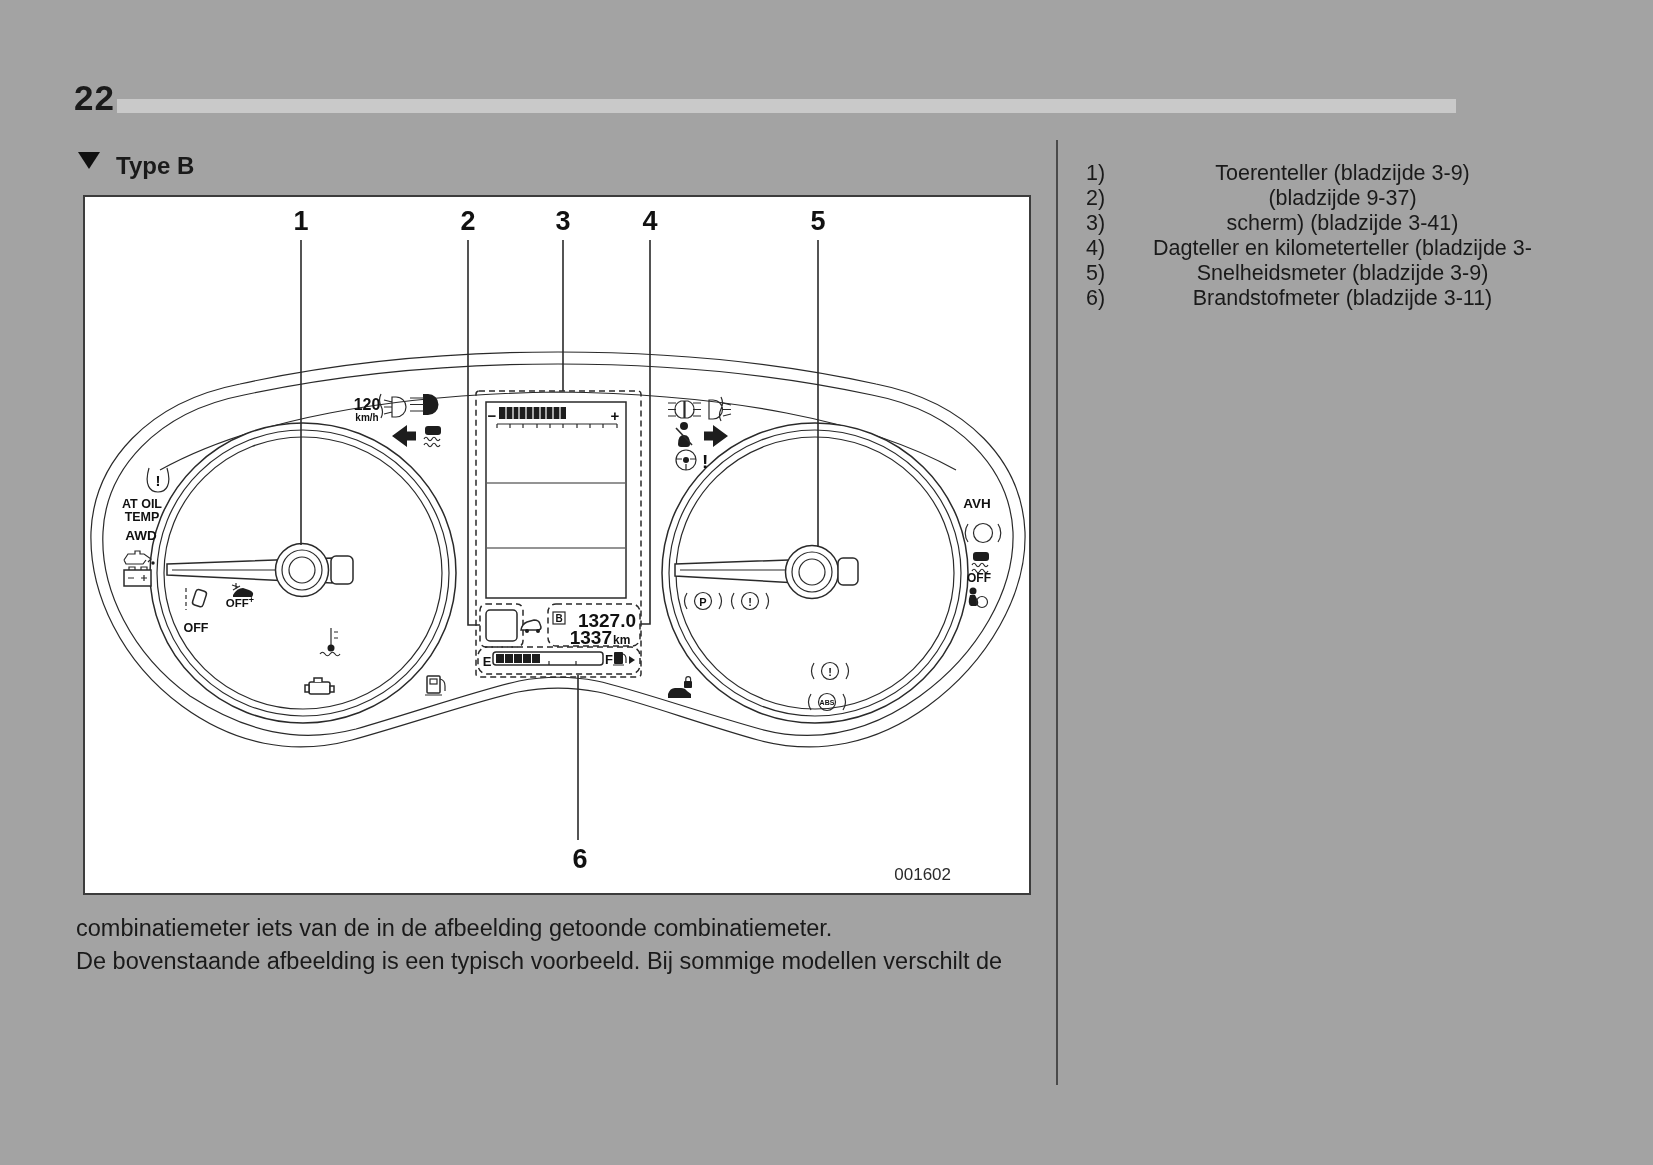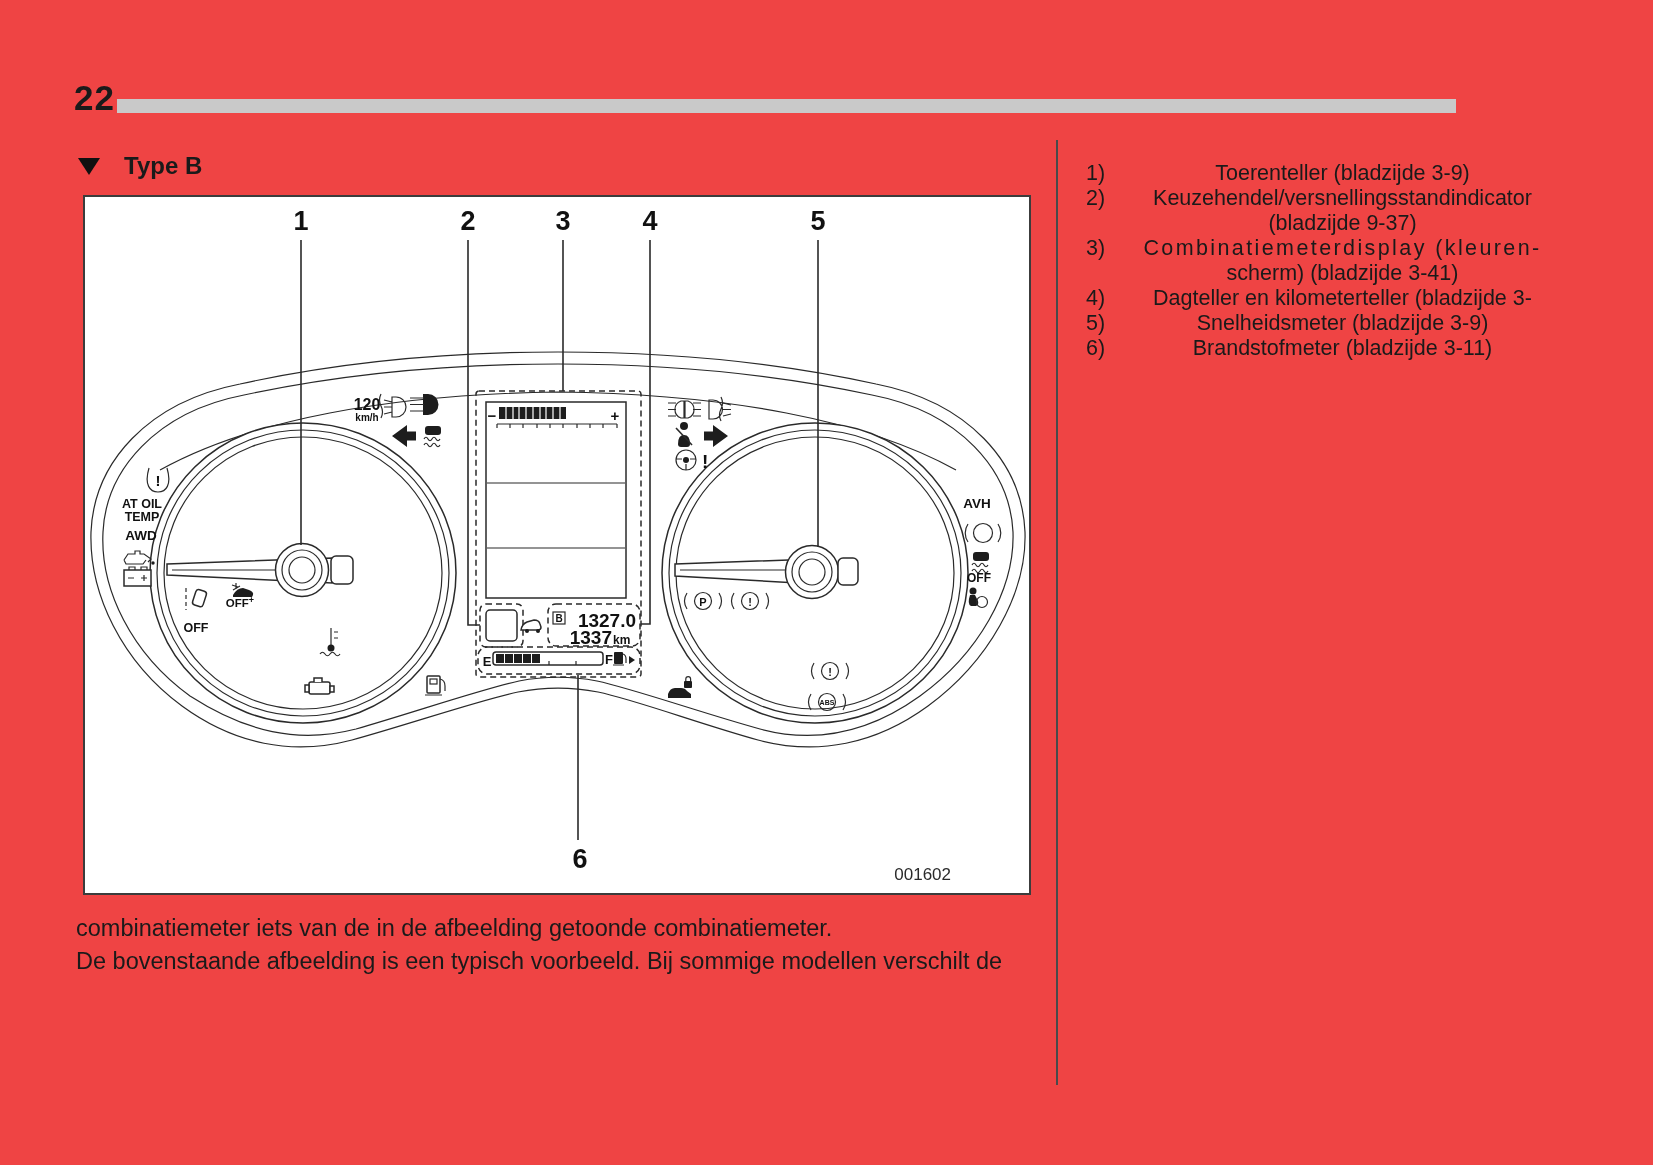--- a/index.html
+++ b/index.html
@@ -1,24 +1,24 @@
 <!DOCTYPE html>
 <html><head>
 <meta charset="utf-8">
 <style>
   html,body{margin:0;padding:0;background:#fff;}
   body{font-family:"Liberation Sans","DejaVu Sans",sans-serif;color:#1a1a1a;}
-  #page{position:relative;width:1653px;height:1165px;background:#ef4444;overflow:hidden;}
+  #page{position:relative;width:1653px;height:1165px;background:#a3a3a3;overflow:hidden;}
 
   .abs{position:absolute;}
 
   #pageNum{left:74px;top:78px;font-size:35px;font-weight:bold;letter-spacing:1px;}
   #headerBar{left:117px;top:99px;width:1339px;height:14px;background:#c9c9c9;}
 
-  #sectionHead{left:78px;top:152px;display:flex;align-items:center;gap:24px;}
+  #sectionHead{left:78px;top:152px;display:flex;align-items:flex-start;gap:16px;}
   #triangleIcon{width:0;height:0;border-left:11px solid transparent;border-right:11px solid transparent;border-top:17px solid #101010;}
   #sectionTitle{font-size:24px;font-weight:bold;}
 
   #figBox{left:83px;top:195px;width:948px;height:700px;border:2px solid #3c3c3c;box-sizing:border-box;background:#fff;}
   #clusterSvg{position:absolute;left:0;top:0;}
 
   #figCode{right:78px;bottom:8px;position:absolute;font-size:17px;color:#2b2b2b;}
 
   #caption{left:76px;top:912px;font-size:23.5px;line-height:33px;white-space:nowrap;}
 
@@ -288,28 +288,26 @@
   <div id="refList" class="abs">
     <div class="refRow">
       <div class="refNum">1)</div>
       <div class="refLines">
           <div>Toerenteller (bladzijde 3-9)</div>
         </div>
     </div>
     <div class="refRow">
       <div class="refNum">2)</div>
       <div class="refLines">
-        <div>Keuzehendel/versnellingsstandindicator</div>
         <div>(bladzijde 9-37)</div>
       </div>
     </div>
     <div class="refRow">
       <div class="refNum">3)</div>
       <div class="refLines">
-        <div class="ls">Combinatiemeterdisplay (kleuren-</div>
         <div>scherm) (bladzijde 3-41)</div>
       </div>
     </div>
     <div class="refRow">
       <div class="refNum">4)</div>
       <div class="refLines">
         <div>Dagteller en kilometerteller (bladzijde 3-</div>
       </div>
     </div>
     <div class="refRow">

